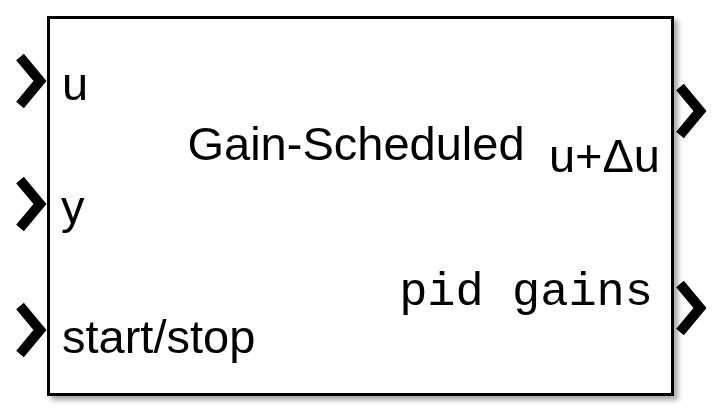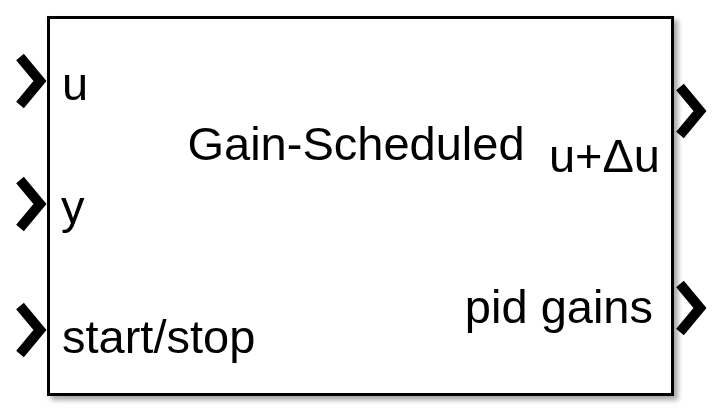--- a/index.html
+++ b/index.html
@@ -41,21 +41,21 @@
   }
   .title-line2 {
     left: 346px;
     top: 242px;
     transform: translateX(-50%);
   }
   .in-label-1 { left: 62px; top: 60px; }
   .in-label-2 { left: 61px; top: 183px; }
   .in-label-3 { left: 62px; top: 313px; }
   .out-label-1 { right: 65px; top: 90px; margin-top: 42px; }
-  .out-label-2 { right: 72px; top: 283px; }
+  .out-label-2 { right: 72px; top: 269px; font-family: Liberation Mono, monospace; }
   .port {
     position: absolute;
     width: 34px;
     height: 58px;
     overflow: visible;
   }
   .in-port-1 { left: 16px; top: 52px; }
   .in-port-2 { left: 16px; top: 175px; }
   .in-port-3 { left: 16px; top: 301px; }
   .out-port-1 { left: 676px; top: 82px; }

